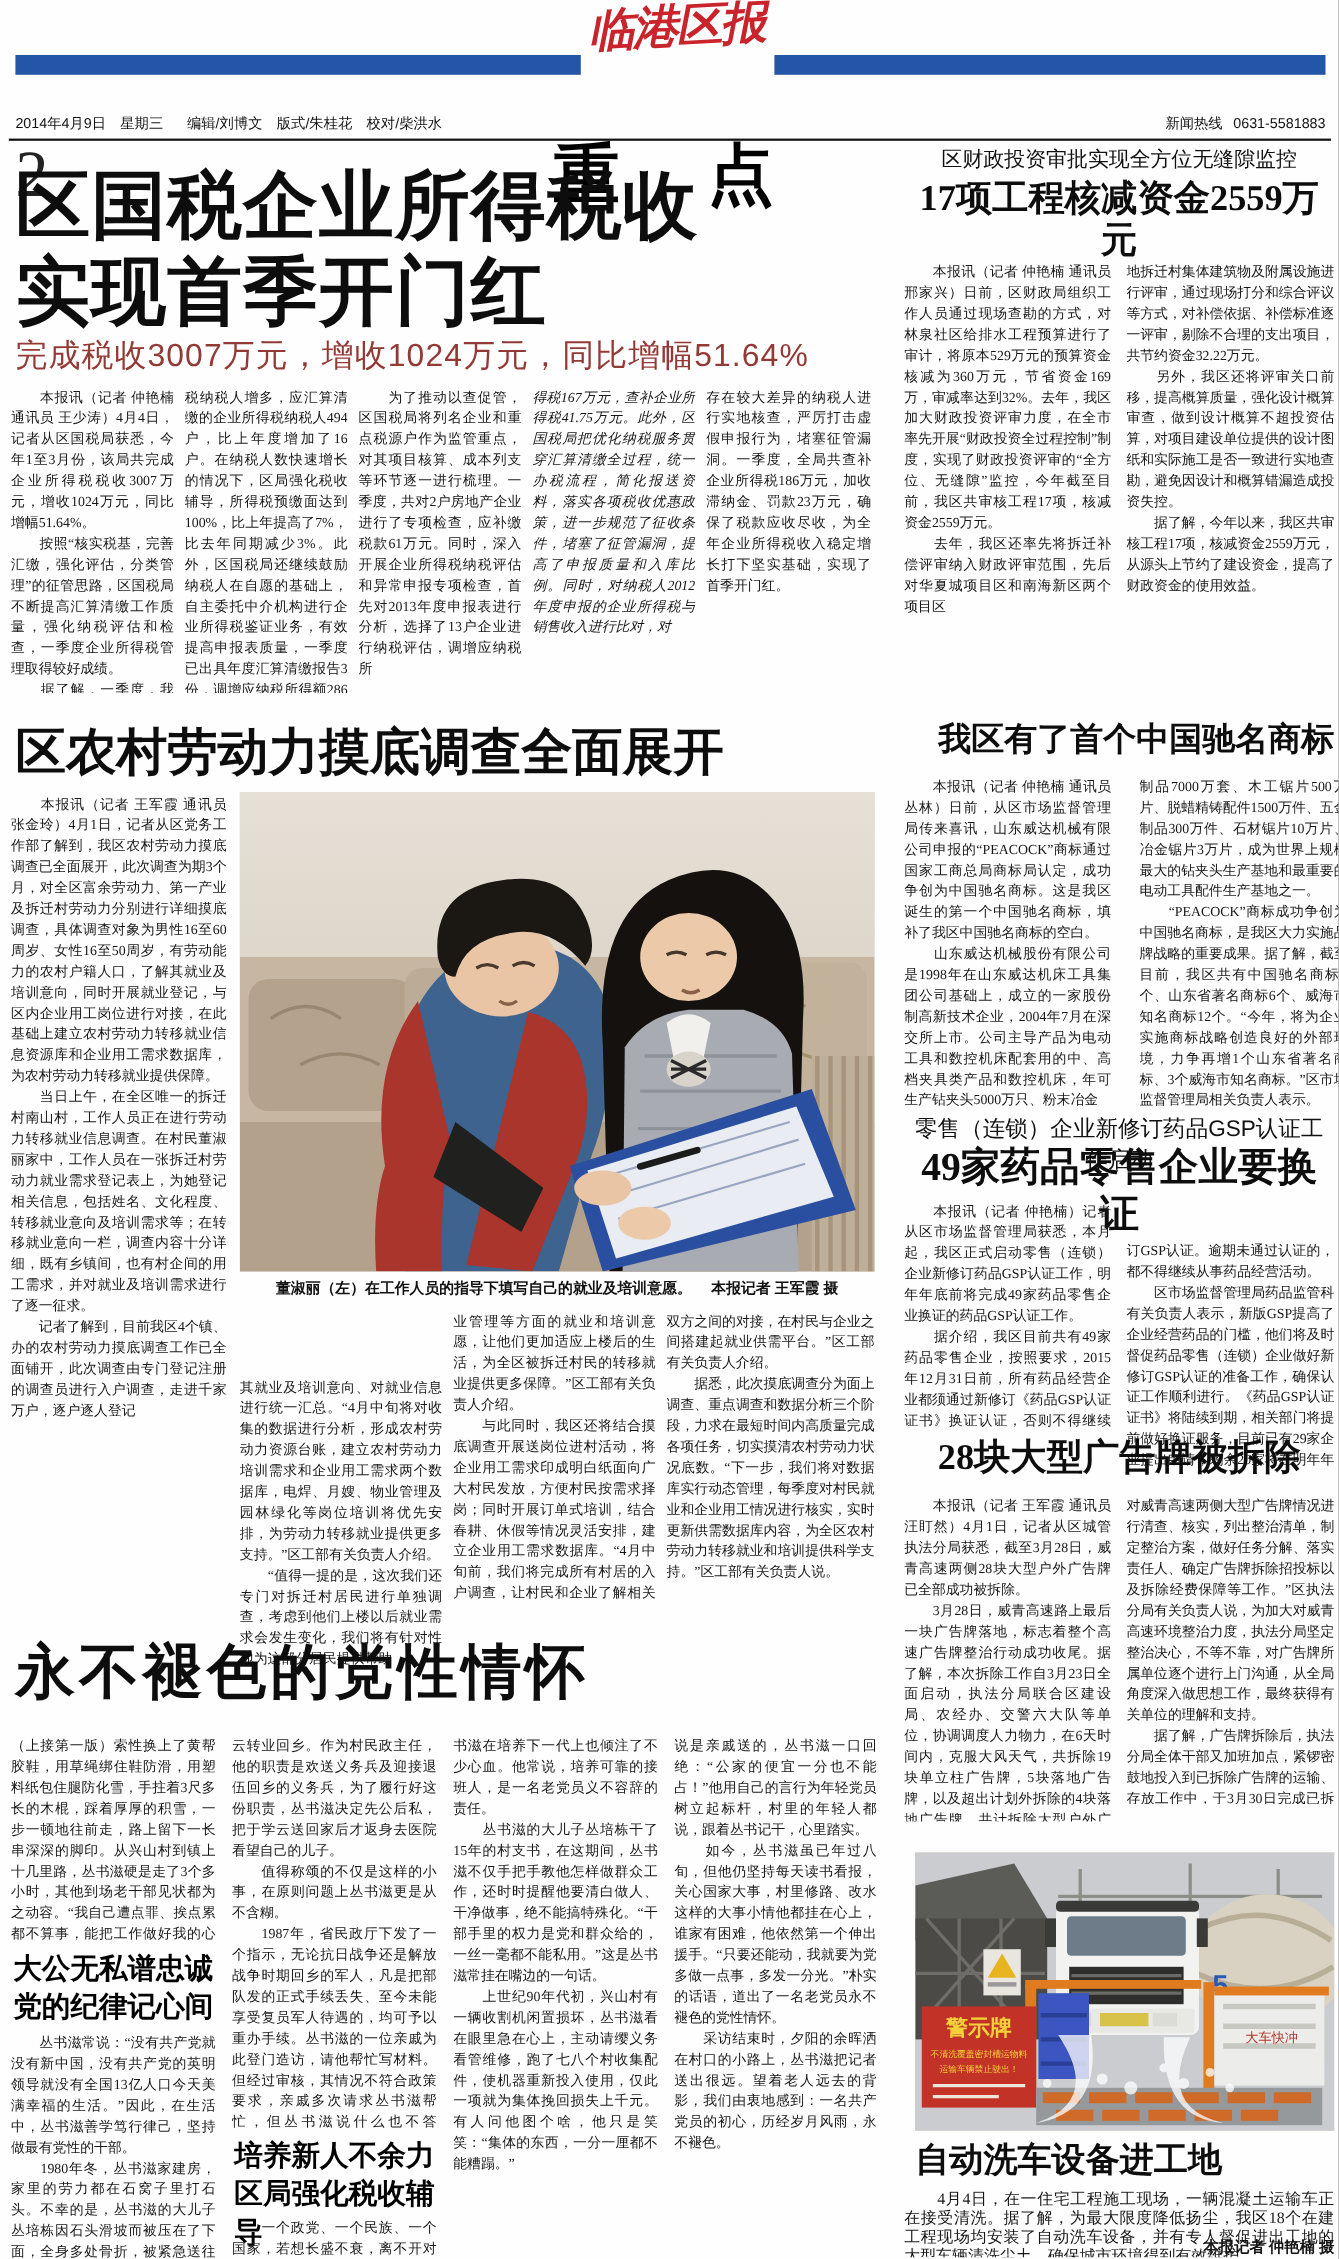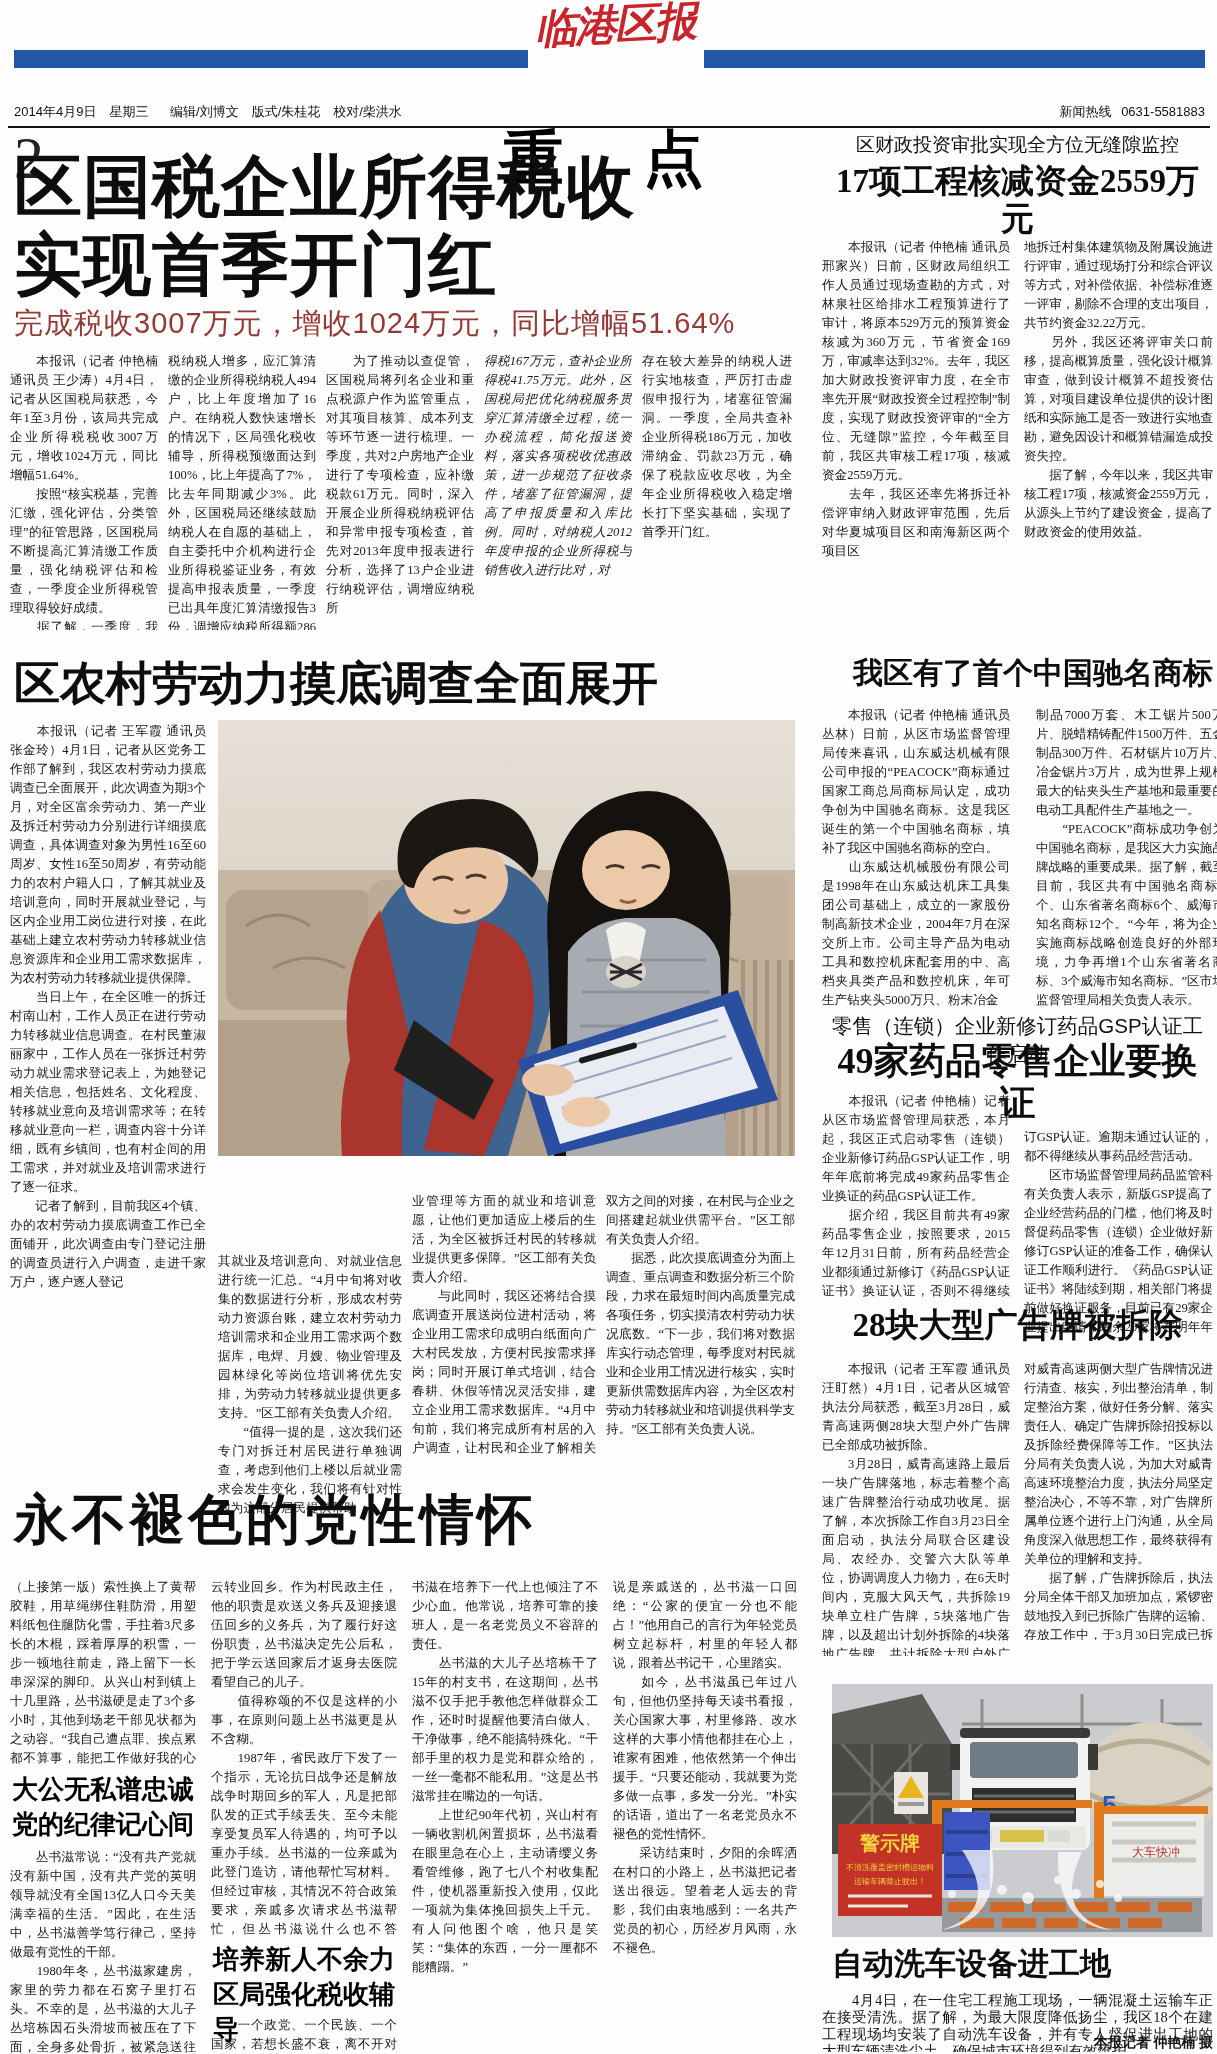--- a/index.html
+++ b/index.html
@@ -127,20 +127,24 @@
       <g>
         <polygon points="300,340 520,270 560,380 330,436" fill="#2b4fa0"></polygon>
         <polygon points="316,344 506,286 540,368 342,424" fill="#e9ecf2"></polygon>
         <path d="M330 350 l170 -50 M336 368 l172 -52 M344 388 l170 -50" stroke="#9aa6c0" stroke-width="2"></path>
         <rect x="360" y="330" width="60" height="6" rx="3" transform="rotate(-16 390 333)" fill="#1b1b1b"></rect>
         <ellipse cx="330" cy="360" rx="26" ry="16" fill="#e9c5a5"></ellipse>
         <ellipse cx="368" cy="392" rx="24" ry="15" fill="#eccaa9"></ellipse>
       </g>
     </svg>
   </div>
+  <div class="caption" style="left:218px;top:1162px;width:577px;">
+    <span>董淑丽（左）在工作人员的指导下填写自己的就业及培训意愿。</span>
+    <span class="credit" style="margin-left:14px;">本报记者 王军霞 摄</span>
+  </div>
 
   <div class="col" style="left:218px;top:1252px;width:184px;height:268px;">其就业及培训意向、对就业信息进行统一汇总。“4月中旬将对收集的数据进行分析，形成农村劳动力资源台账，建立农村劳动力培训需求和企业用工需求两个数据库，电焊、月嫂、物业管理及园林绿化等岗位培训将优先安排，为劳动力转移就业提供更多支持。”区工部有关负责人介绍。
 　　“值得一提的是，这次我们还专门对拆迁村居民进行单独调查，考虑到他们上楼以后就业需求会发生变化，我们将有针对性地为这部分居民提供帮助</div>
   <div class="col" style="left:412px;top:1192px;width:184px;height:268px;">业管理等方面的就业和培训意愿，让他们更加适应上楼后的生活，为全区被拆迁村民的转移就业提供更多保障。”区工部有关负责人介绍。
 　　与此同时，我区还将结合摸底调查开展送岗位进村活动，将企业用工需求印成明白纸面向广大村民发放，方便村民按需求择岗；同时开展订单式培训，结合春耕、休假等情况灵活安排，建立企业用工需求数据库。“4月中旬前，我们将完成所有村居的入户调查，让村民和企业了解相关信息，实现供需</div>
   <div class="col" style="left:606px;top:1192px;width:189px;height:268px;">双方之间的对接，在村民与企业之间搭建起就业供需平台。”区工部有关负责人介绍。
 　　据悉，此次摸底调查分为面上调查、重点调查和数据分析三个阶段，力求在最短时间内高质量完成各项任务，切实摸清农村劳动力状况底数。“下一步，我们将对数据库实行动态管理，每季度对村民就业和企业用工情况进行核实，实时更新供需数据库内容，为全区农村劳动力转移就业和培训提供科学支持。”区工部有关负责人说。</div>
 
   <h2 class="abs" style="left:14px;top:1490px;font-size:54px;line-height:60px;letter-spacing:4px;">永不褪色的党性情怀</h2>
 

